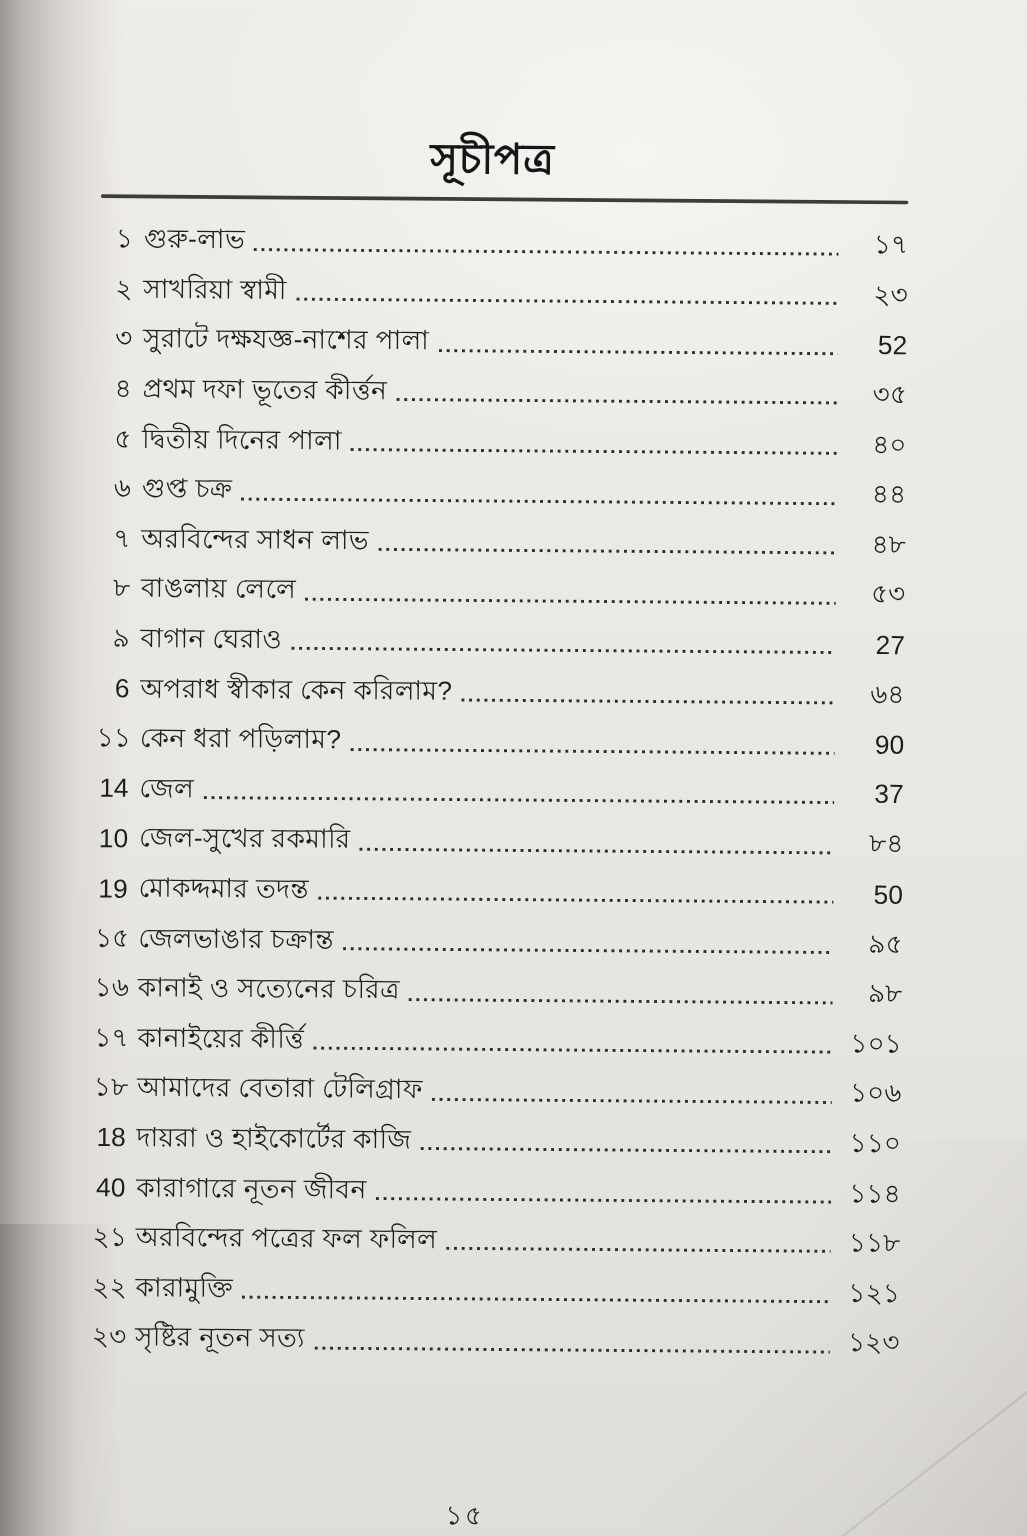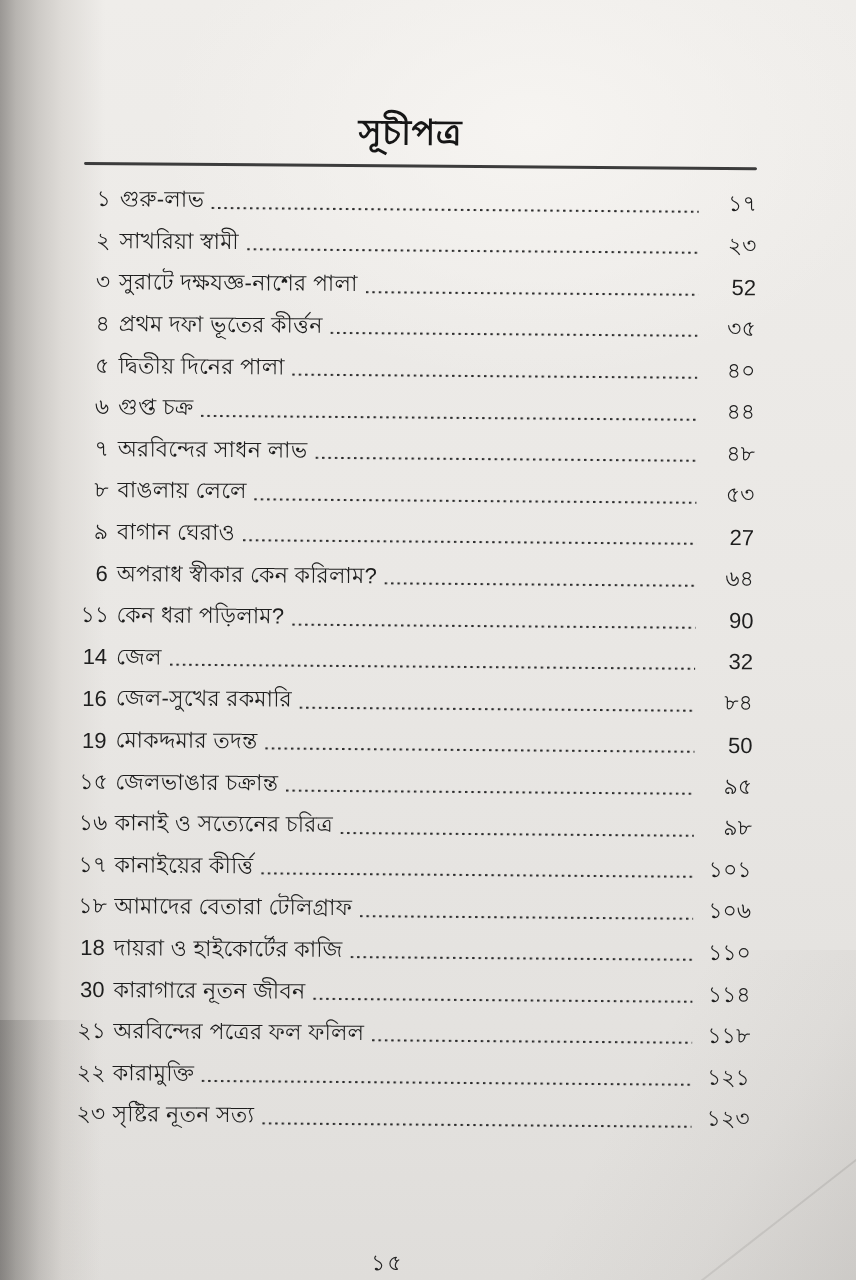--- a/index.html
+++ b/index.html
@@ -219,25 +219,25 @@
           <span class="num">১১</span>
           <span class="entry-title">কেন ধরা পড়িলাম?</span>
           <span class="leader"></span>
           <span class="pg">90</span>
         </div>
 
         <div class="row">
           <span class="num">14</span>
           <span class="entry-title">জেল</span>
           <span class="leader"></span>
-          <span class="pg">32</span>
-        </div>
-
-        <div class="row">
-          <span class="num">16</span>
+          <span class="pg">37</span>
+        </div>
+
+        <div class="row">
+          <span class="num">10</span>
           <span class="entry-title">জেল-সুখের রকমারি</span>
           <span class="leader"></span>
           <span class="pg">৮৪</span>
         </div>
 
         <div class="row">
           <span class="num">19</span>
           <span class="entry-title">মোকদ্দমার তদন্ত</span>
           <span class="leader"></span>
           <span class="pg">50</span>
@@ -272,21 +272,21 @@
         </div>
 
         <div class="row">
           <span class="num">18</span>
           <span class="entry-title">দায়রা ও হাইকোর্টের কাজি</span>
           <span class="leader"></span>
           <span class="pg">১১০</span>
         </div>
 
         <div class="row">
-          <span class="num">30</span>
+          <span class="num">40</span>
           <span class="entry-title">কারাগারে নূতন জীবন</span>
           <span class="leader"></span>
           <span class="pg">১১৪</span>
         </div>
 
         <div class="row">
           <span class="num">২১</span>
           <span class="entry-title">অরবিন্দের পত্রের ফল ফলিল</span>
           <span class="leader"></span>
           <span class="pg">১১৮</span>

